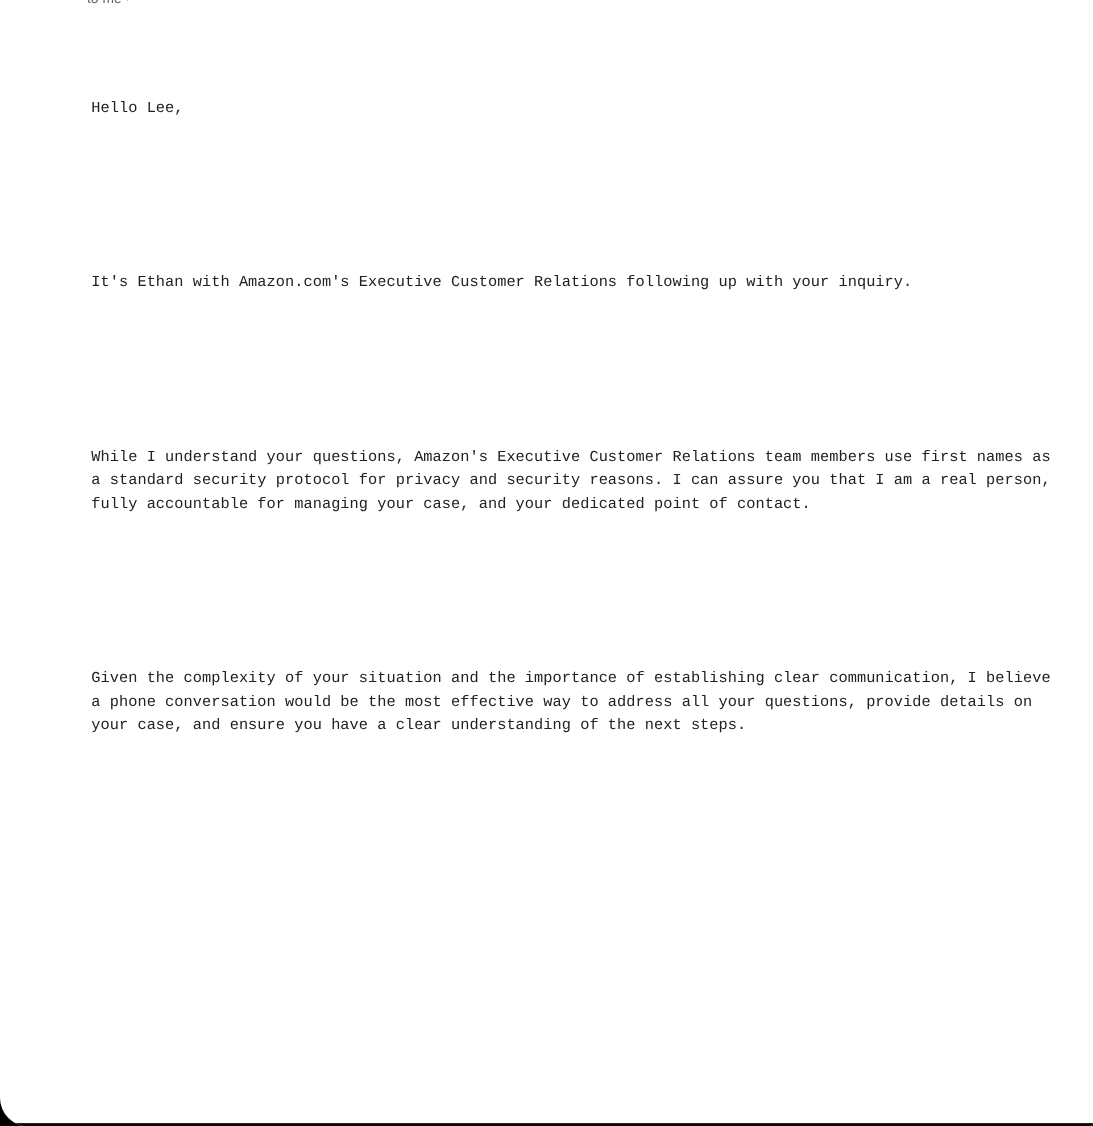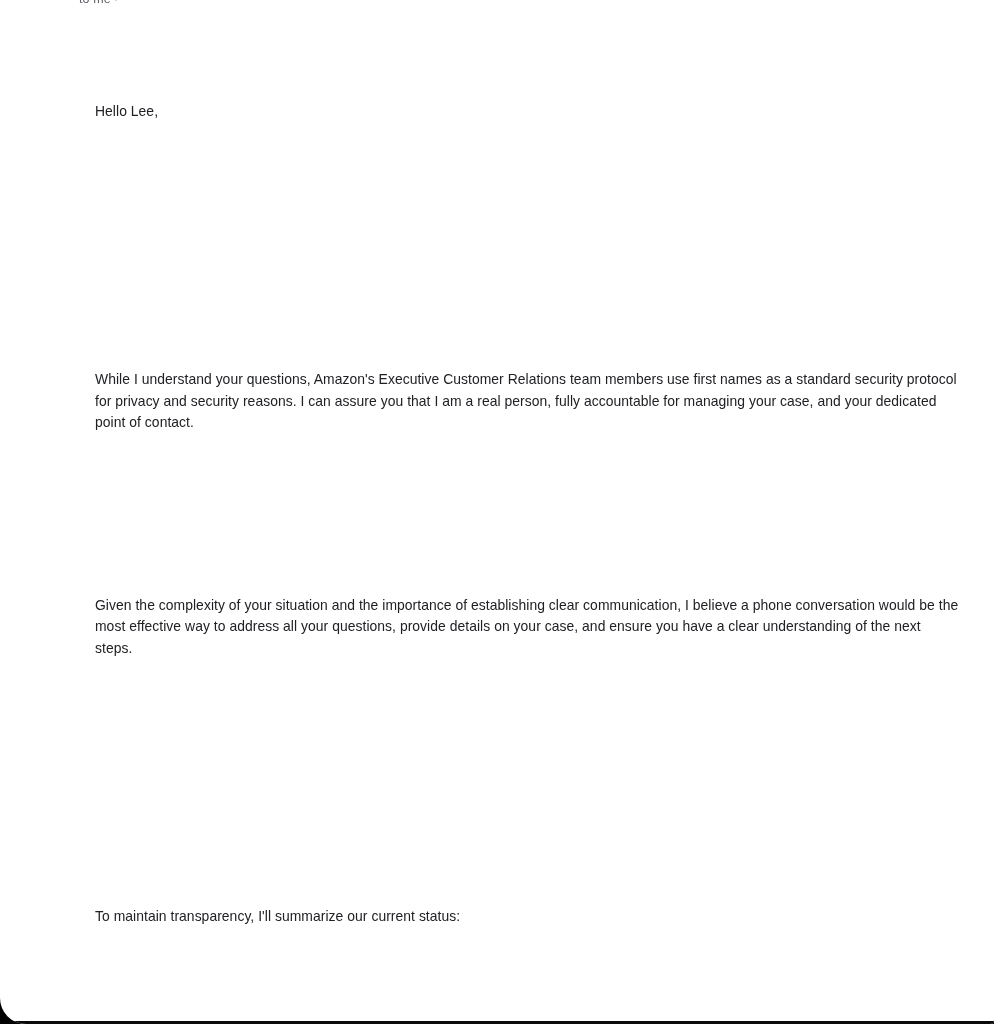--- a/index.html
+++ b/index.html
@@ -66,22 +66,23 @@
     font-size: 13.9px;
     line-height: 21.5px;
     color: #202124;
     letter-spacing: .05px;
     max-width: 897px;
     white-space: pre-wrap;
     word-wrap: break-word;
   }
 
   .para {
-    margin: 16px;
+    margin: 4px;
     padding: 0;
+    font-family: Liberation Mono, monospace;
   }
   .spacer {
     height: 21.5px;
   }
 </style>
 </head>
 <body>
 
 <div id="email-window">
 
@@ -89,31 +90,31 @@
 
     <div class="recipient-line">
       <span>to me</span><span class="caret">▾</span>
     </div>
 
     <div class="body-text" style="padding-top:20px;">
 
       <p class="para">Hello Lee,</p>
       <div class="spacer"></div>
 
+      <p class="para">It's Ethan with Amazon.com's Executive Customer Relations following up with your inquiry.</p>
       <div class="spacer"></div>
 
       <p class="para">While I understand your questions, Amazon's Executive Customer Relations team members use first names as a standard security protocol for privacy and security reasons. I can assure you that I am a real person, fully accountable for managing your case, and your dedicated point of contact.</p>
       <div class="spacer"></div>
 
       <p class="para">Given the complexity of your situation and the importance of establishing clear communication, I believe a phone conversation would be the most effective way to address all your questions, provide details on your case, and ensure you have a clear understanding of the next steps.</p>
       <div class="spacer"></div>
 
       <div class="spacer"></div>
 
-      <p class="para">To maintain transparency, I'll summarize our current status:</p>
       <div class="spacer"></div>
 
       
       
       
       
 
       
       
 

